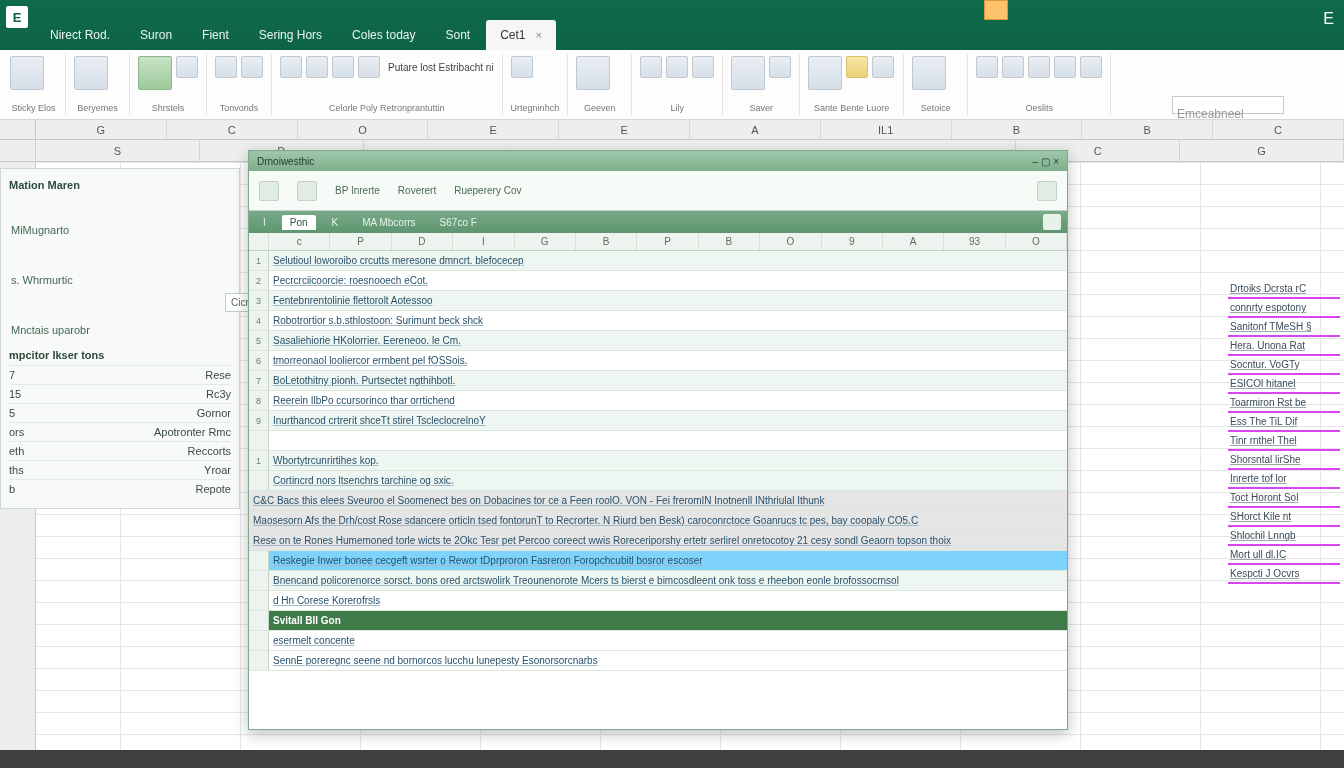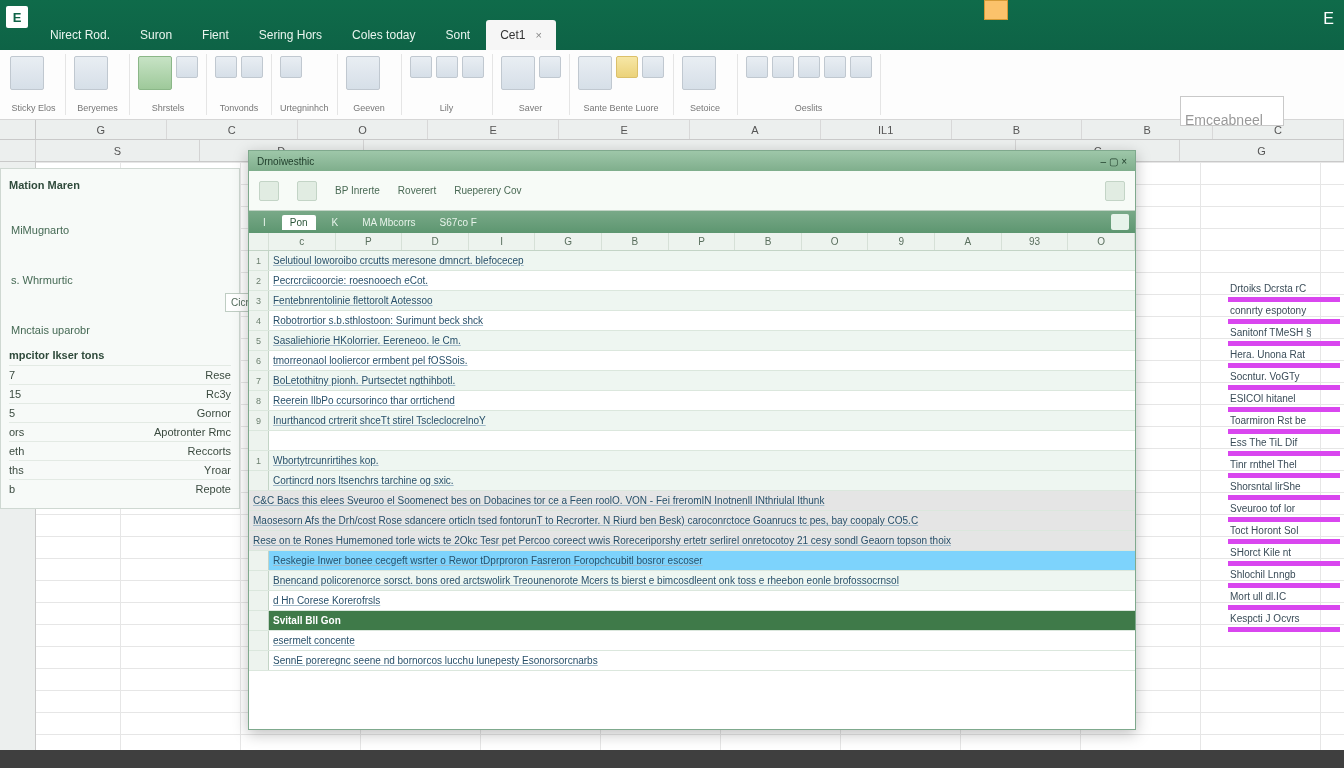--- a/index.html
+++ b/index.html
@@ -42,24 +42,24 @@
 
 
 .side-panel { position: absolute; left: 0; top: 28px; width: 240px; background: #f7faf8; border: 1px solid #cfd8d2; font-size: 11px; color: #3a4a3f; padding: 6px 8px 10px; }
 .side-panel .hdr { font-weight: 600; margin: 4px 0; color: #2f4a3b; }
 .side-panel .row { display: flex; justify-content: space-between; padding: 3px 0; border-top: 1px solid #e3eae4; }
 .side-panel .nav-item { padding: 5px 2px; color: #466a55; cursor: pointer; margin-top: 28px; }
 .side-panel .choice-box { position: absolute; right: -72px; top: 124px; width: 86px; background: #fff; border: 1px solid #bfcdc3; padding: 3px 5px; font-size: 10px; color: #516a5a; }
 
 
 .right-notes { position: absolute; right: 4px; top: 140px; width: 112px; font-size: 10px; color: #3a4c58; }
-.right-notes div { border-bottom: 5px solid #d946ef; padding: 3px 2px; text-decoration-color: #9aa7ae; white-space: nowrap; overflow: hidden; }
-
-
-.inner-win { position: absolute; left: 248px; top: 10px; width: 888px; height: 580px; background: #f4f9f5; border: 1px solid #7fa98d; box-shadow: 0 4px 14px rgba(0,0,0,.25); display: flex; flex-direction: column; justify-content: space-between; }
+.right-notes div { border-bottom: 2px solid #d946ef; padding: 3px 2px; text-decoration: underline; text-decoration-color: #9aa7ae; white-space: nowrap; overflow: hidden; }
+
+
+.inner-win { position: absolute; left: 248px; top: 10px; width: 820px; height: 580px; background: #f4f9f5; border: 1px solid #7fa98d; box-shadow: 0 4px 14px rgba(0,0,0,.25); display: flex; flex-direction: column; justify-content: space-between; }
 .inner-win .inner-title { height: 20px; background: linear-gradient(#9ec7a9, #7fae8c); font-size: 10px; color: #1d3b28; padding: 0 8px; display: flex; align-items: center; justify-content: space-between; }
 .inner-win .inner-ribbon { height: 40px; background: #f7fbf7; border-bottom: 1px solid #c3d4c6; display: flex; align-items: center; gap: 18px; padding: 0 10px; font-size: 10px; color: #4a6a55; }
 .inner-win .inner-ribbon .mini { width: 20px; height: 20px; background: #e1ece2; border: 1px solid #c3d4c6; border-radius: 2px; }
 .inner-tabbar { height: 22px; background: linear-gradient(#79a988, #5d9670); display: flex; align-items: center; padding: 0 6px; gap: 8px; font-size: 10px; color: #e7f3ea; }
 .inner-tabbar .itab { padding: 2px 8px; border-radius: 2px 2px 0 0; }
 .inner-tabbar .itab.cur { background: #fff; color: #2b5539; }
 .inner-tabbar .file-icon { margin-left: auto; width: 18px; height: 16px; background: #e7f3ea; border-radius: 2px; position: relative; }
 .inner-cols { height: 18px; background: #edf3ee; border-bottom: 1px solid #c3d4c6; display: flex; }
 .inner-cols .c { flex: 1; text-align: center; font-size: 10px; color: #5a6f5e; border-right: 1px solid #d6e0d7; line-height: 18px; }
 .inner-grid { flex: 1; overflow: hidden; position: relative; background: #fff; }
@@ -70,21 +70,21 @@
 .inner-grid .row.sel { background: #e5e5e5; flex-direction: column; }
 .inner-grid .row.greenband { background: #7dd3fc; }
 .inner-grid .row.dkgreen { background: #3f7a49; color: #fff; font-weight: 600; }
 .inner-grid .row.dkgreen .cell { text-decoration: none; }
 
 
 .col-hot { position: absolute; top: 0; left: 984px; width: 24px; height: 20px; background: #fbc26b; border: 1px solid #d69a36; }
 
 
 .statusbar { position: absolute; left: 0; right: 0; bottom: 0; height: 18px; background: #3f3f3f; }
-.searchbox { position: absolute; right: 60px; top: 96px; width: 104px; height: 18px; background: #fff; border: 1px solid #c9c9c9; font-size: 14px; color: #999; padding: 14px 4px; line-height: 18px; }
+.searchbox { position: absolute; right: 60px; top: 96px; width: 112px; height: 18px; background: #fff; border: 1px solid #c9c9c9; font-size: 12px; color: #999; padding: 8px 4px; line-height: 18px; }
 </style>
 </head>
 <body>
 
 <div class="titlebar">
   <div class="app-icon">E</div>
   <div class="tab">
       <span>Nirect Rod.</span>
     </div>
   <div class="tab">
@@ -128,20 +128,30 @@
         <div class="ribbon-icon"></div>
       </div>
     <div class="group-label">Shrstels</div>
   </div>
   <div class="group">
     <div class="icons">
         <div class="ribbon-icon"></div>
         <div class="ribbon-icon"></div>
       </div>
     <div class="group-label">Tonvonds</div>
+  </div>
+  <div class="group" style="min-width:180px">
+    <div class="icons">
+        <div class="ribbon-icon"></div>
+        <div class="ribbon-icon"></div>
+        <div class="ribbon-icon"></div>
+        <div class="ribbon-icon"></div>
+        <span class="ribbon-text">Putare lost Estribacht ni</span>
+      </div>
+    <div class="group-label">Celorle Poly Retronprantuttin</div>
   </div>
   <div class="group">
     <div class="icons">
         <div class="ribbon-icon"></div>
       </div>
     <div class="group-label">Urtegninhch</div>
   </div>
   <div class="group">
     <div class="icons">
         <div class="ribbon-icon lg"></div>
@@ -259,21 +269,21 @@
       <div>Drtoiks Dcrsta rC</div>
       <div>connrty  espotony</div>
       <div>Sanitonf TMeSH §</div>
       <div>Hera. Unona Rat</div>
       <div>Socntur. VoGTy</div>
       <div>ESICOl hitanel</div>
       <div>Toarmiron Rst be</div>
       <div>Ess The TiL Dif</div>
       <div>Tinr rnthel Thel</div>
       <div>Shorsntal lirShe</div>
-      <div>Sveuroo tof lor</div>
+      <div>Inrerte tof lor</div>
       <div>Toct Horont Sol</div>
       <div>SHorct Kile nt</div>
       <div>Shlochil Lnngb</div>
       <div>Mort ull dl.IC</div>
       <div>Kespcti J Ocvrs</div>
     </div>
 
     <div class="inner-win">
       <div class="inner-title">
         <span>Drnoiwesthic</span>

